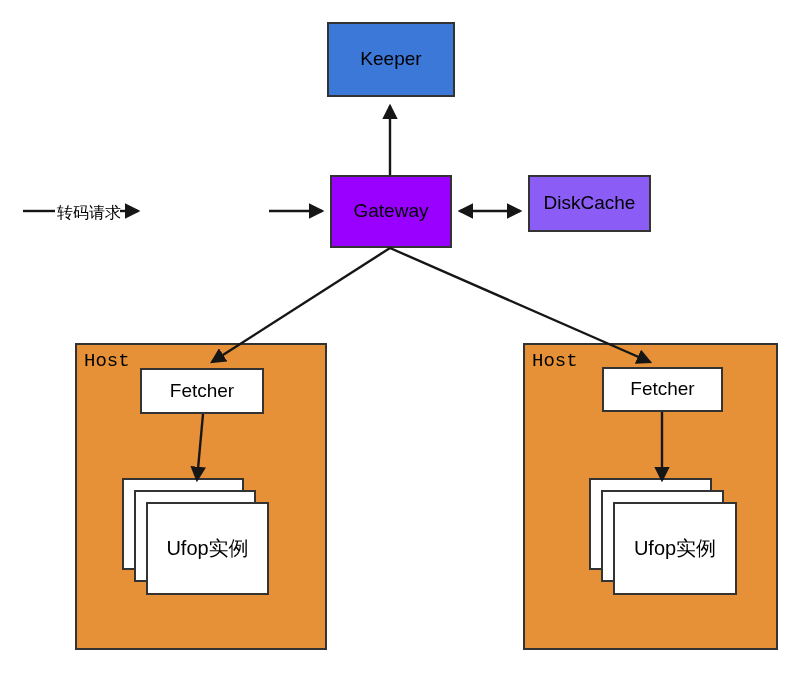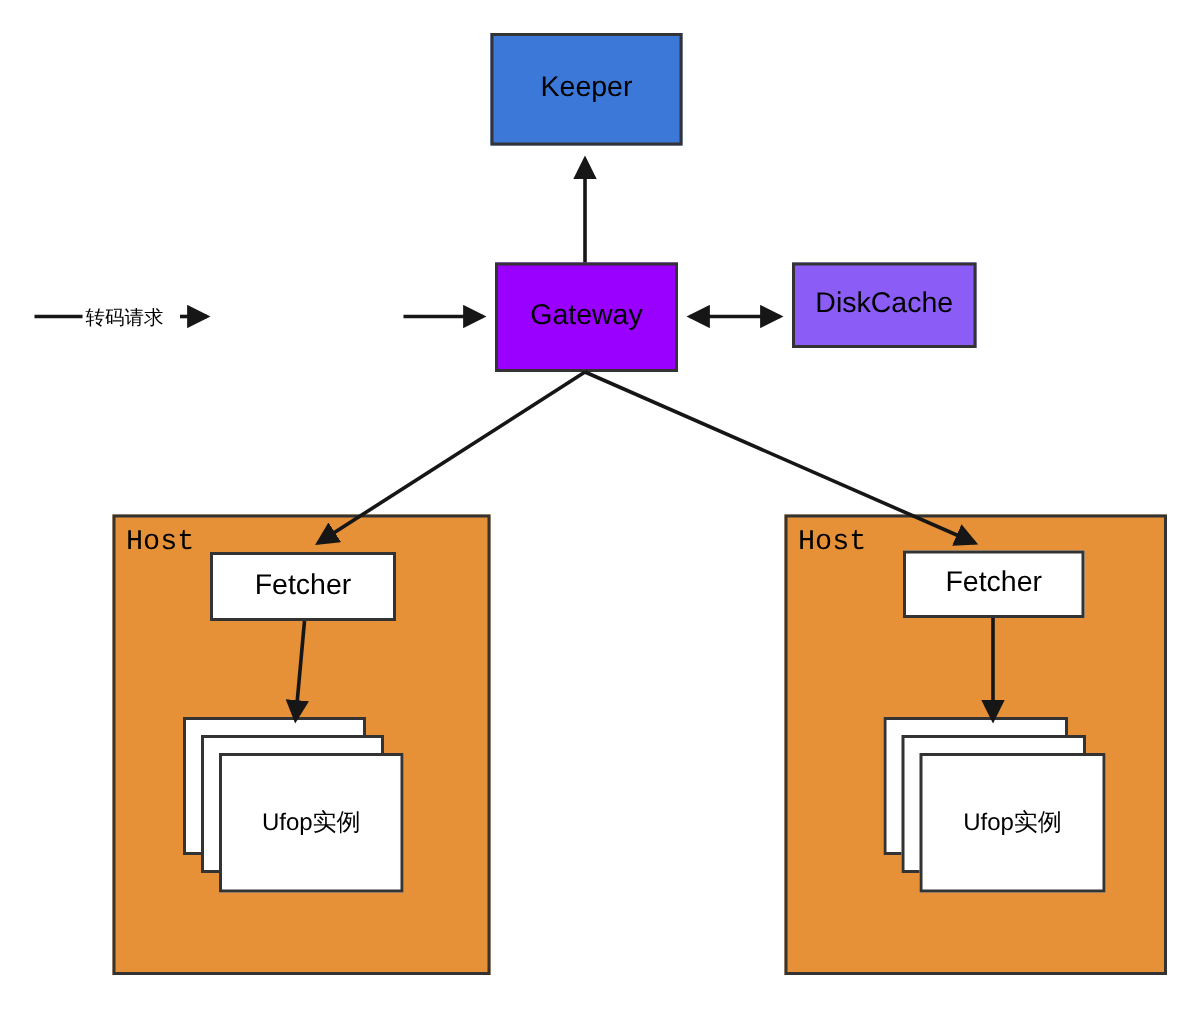--- a/index.html
+++ b/index.html
@@ -56,27 +56,27 @@
     box-sizing: border-box;
     border: 2px solid #333333;
     background: #ffffff;
     z-index: 2;
   }
   .stack-front {
     z-index: 3;
     display: flex;
     align-items: center;
     justify-content: center;
-    font-size: 16px;
+    font-size: 20px;
   }
   .input-label {
     position: absolute;
     left: 57px;
     top: 203px;
-    font-size: 13px;
+    font-size: 16px;
     color: #000;
     white-space: nowrap;
     z-index: 2;
   }
 </style>
 </head>
 <body>
 
 <div class="canvas">
 

